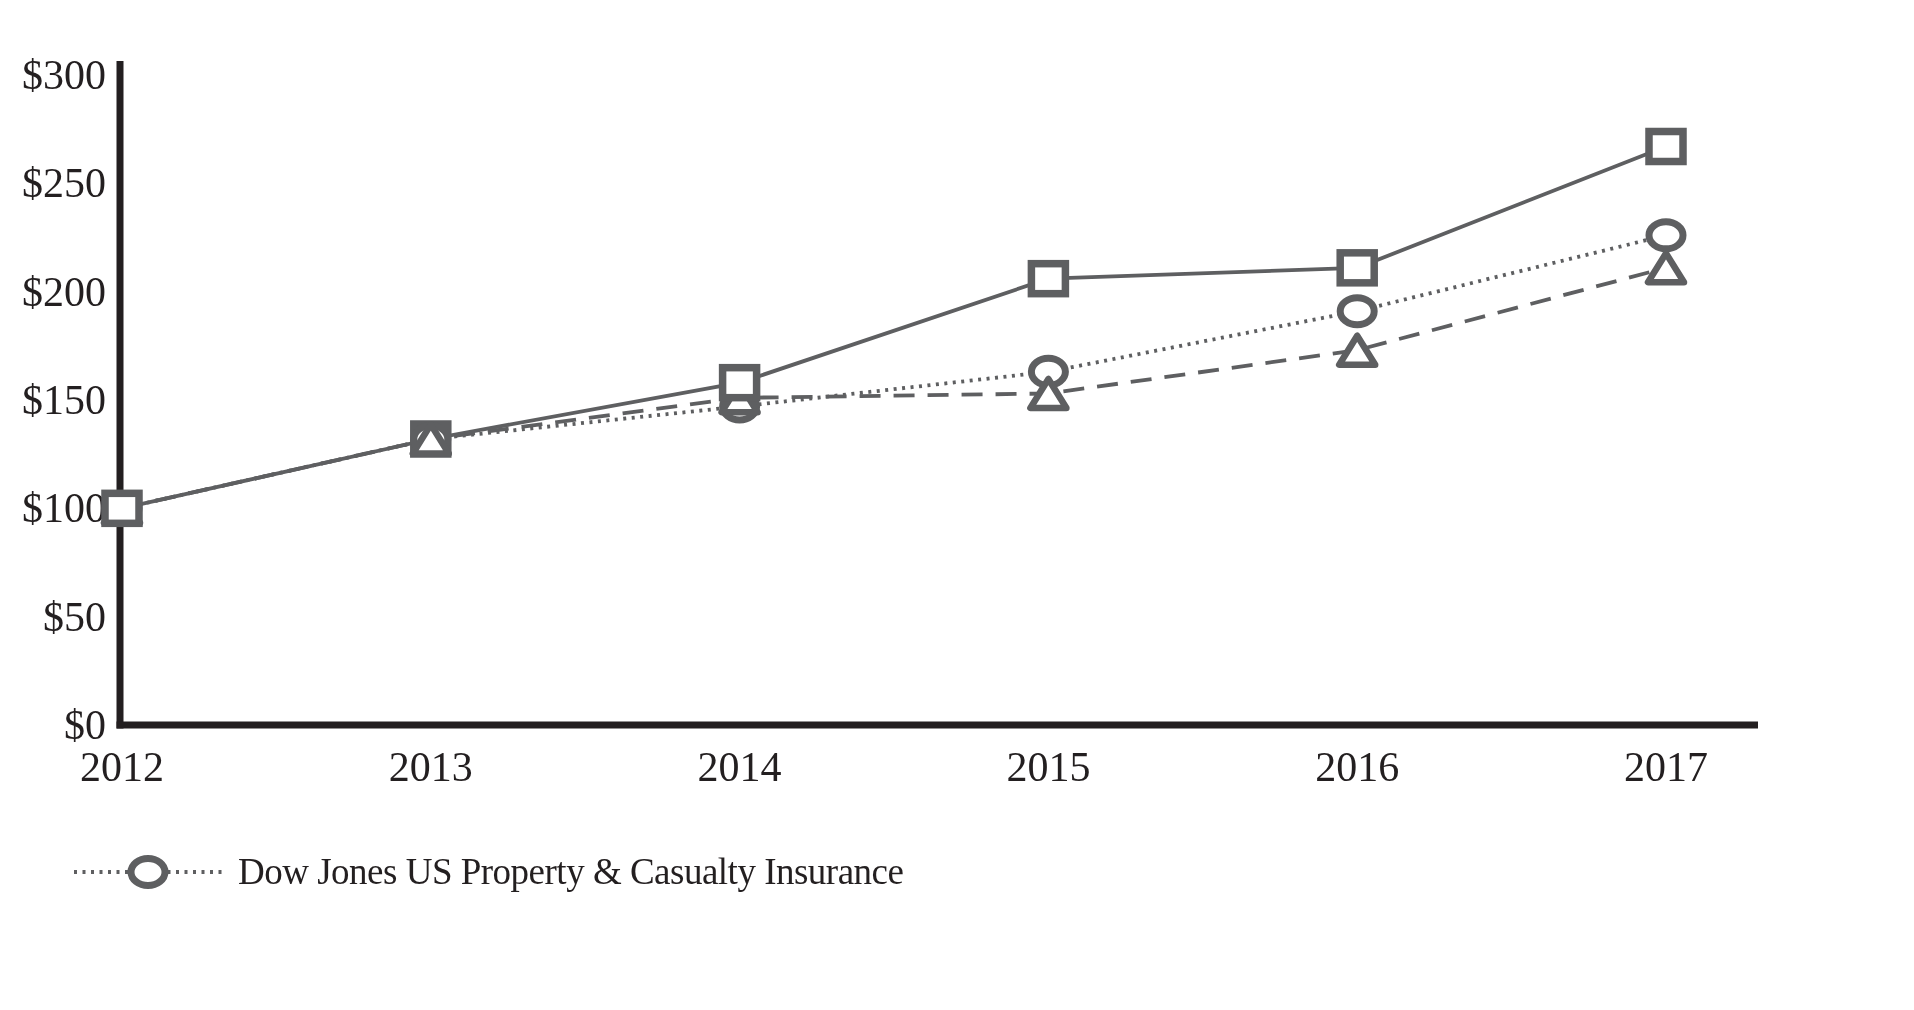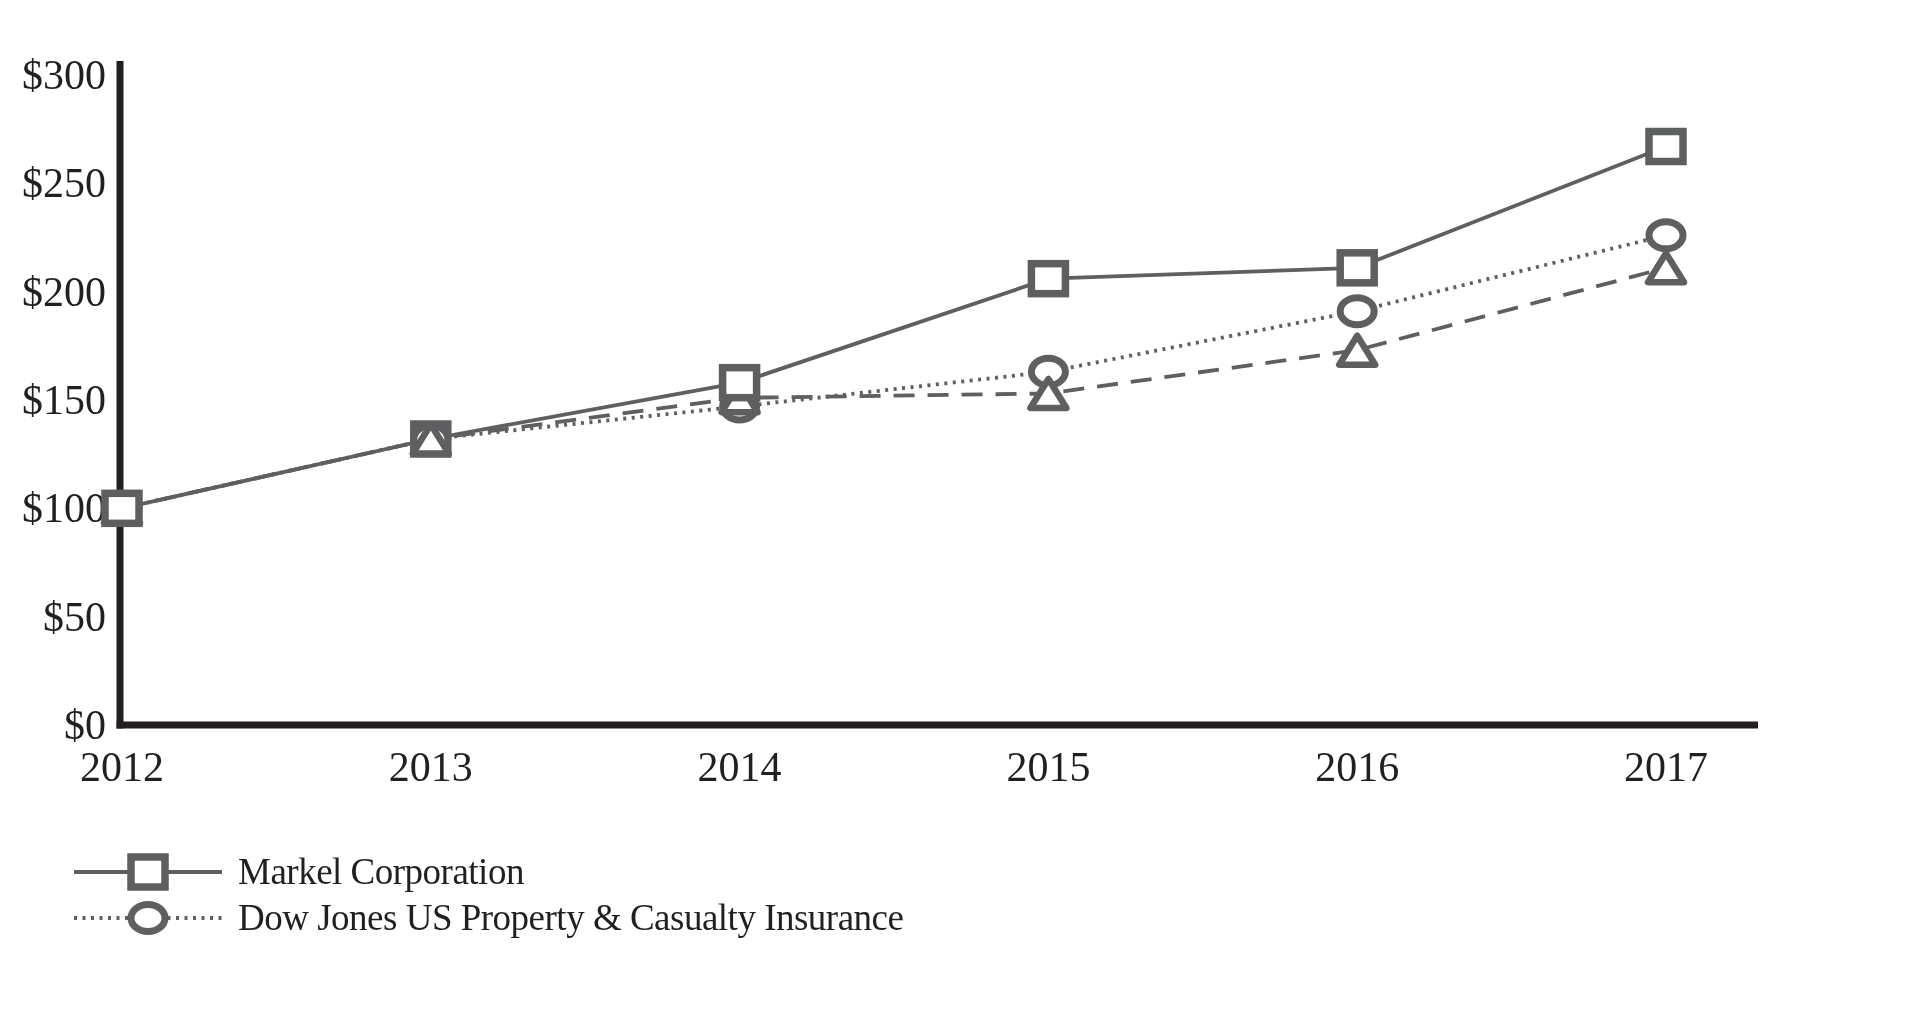--- a/index.html
+++ b/index.html
@@ -97,26 +97,19 @@
         <rect x="1340.2" y="252.83333333333331" width="34" height="30" stroke-width="7.5" fill="#ffffff" stroke="#5e5f61"></rect>
         <ellipse cx="1666" cy="235.33333333333337" rx="17" ry="13.5" stroke-width="7" fill="#ffffff" stroke="#5e5f61"></ellipse>
         <path d="M 1648 282.3333333333333 L 1684 282.3333333333333 L 1666 253.33333333333331 Z" stroke-width="6.5" stroke-linejoin="round" fill="#ffffff" stroke="#5e5f61"></path>
         <rect x="1649" y="131.5" width="34" height="30" stroke-width="7.5" fill="#ffffff" stroke="#5e5f61"></rect>
       </g>
     </svg>
 
   <div class="legend">
     <div class="legend-row">
       <svg class="swatch" viewBox="0 0 152 46">
-          <line x1="2" y1="23" x2="150" y2="23" stroke="#5e5f61" stroke-width="4"></line>
-          <rect x="59" y="8" width="34" height="30" stroke-width="7.5" fill="#ffffff" stroke="#5e5f61"></rect>
-        </svg>
-      <span class="legend-label">Markel Corporation</span>
-    </div>
-    <div class="legend-row">
-      <svg class="swatch" viewBox="0 0 152 46">
           <line x1="2" y1="23" x2="150" y2="23" stroke="#5e5f61" stroke-width="4" stroke-dasharray="3 5.5"></line>
           <ellipse cx="76" cy="23" rx="17" ry="13.5" stroke-width="7" fill="#ffffff" stroke="#5e5f61"></ellipse>
         </svg>
       <span class="legend-label">Dow Jones US Property &amp; Casualty Insurance</span>
     </div>
   </div>
 </div>
 
 </body></html>

